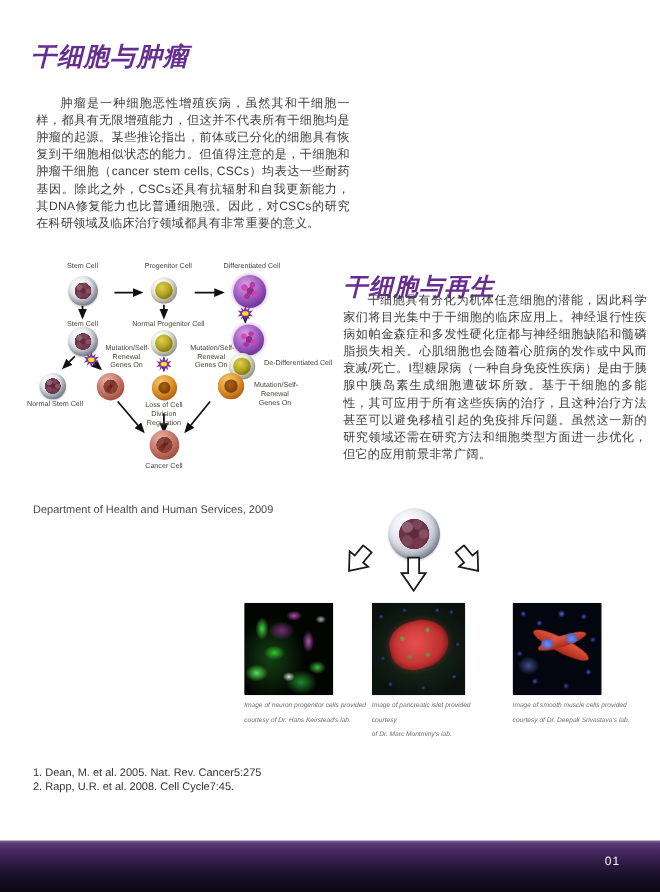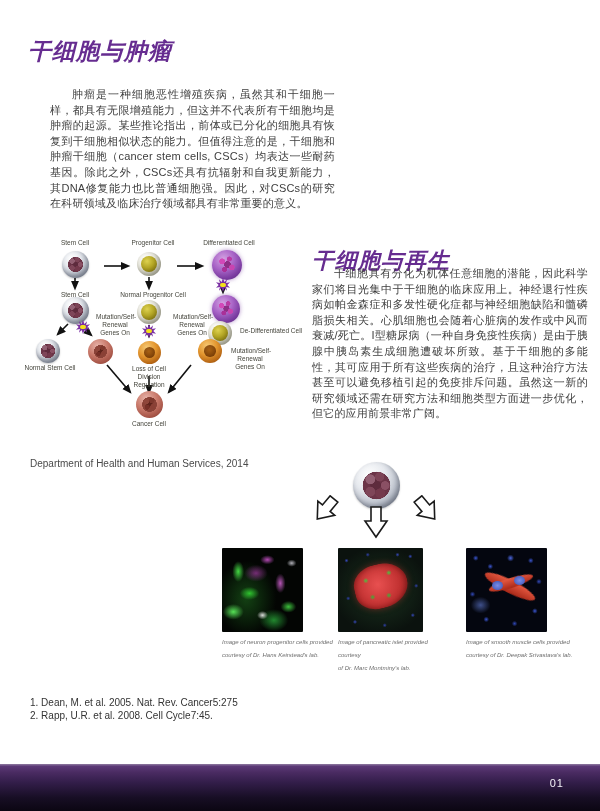--- a/index.html
+++ b/index.html
@@ -5,21 +5,21 @@
   html,body{margin:0;padding:0;background:#ffffff;}
   .page{position:relative;width:600px;height:811px;background:#ffffff;overflow:hidden;
         font-family:"Liberation Sans","DejaVu Sans",sans-serif;}
 
   
   .h1{position:absolute;font-weight:bold;color:#662c90;letter-spacing:1px;font-style:italic;}
   .h1.left{left:28px;top:36px;font-size:23px;}
   .h1.right{left:312px;top:246px;font-size:22px;}
   .para{position:absolute;font-size:11px;line-height:15.6px;color:#3d3d3d;
         text-align:justify;text-indent:2em;letter-spacing:.2px;}
-  .para.p1{left:50px;top:87px;width:285px;}
+  .para.p1{left:33px;top:87px;width:285px;}
   .para.p2{left:312px;top:266px;width:276px;}
 
   .citation{position:absolute;left:30px;top:456px;font-size:10px;line-height:15px;color:#4a4a4a;}
   .refs{position:absolute;left:30px;top:696px;font-size:10px;line-height:13px;color:#333;}
 
   
   .diagram{position:absolute;left:32px;top:237px;width:280px;height:200px;}
   .diagram svg.arrows{position:absolute;left:0;top:0;}
   .ball{position:absolute;border-radius:50%;}
   .ball.stem{background:radial-gradient(circle at 35% 28%,#ffffff,#e6e9ee 35%,#b4bac6 72%,#848b9b);
@@ -200,21 +200,21 @@
     <div class="dl wrap" style="left:218px;top:110px;width:38px;">Mutation/Self-Renewal Genes On</div>
 
     <div class="ball red" style="left:104px;top:154px;width:27px;height:27px;"></div>
     <div class="dl" style="left:117px;top:183px;">Cancer Cell</div>
   </div>
 
   <div class="h1 right">干细胞与再生</div>
   <div class="para p2">干细胞具有分化为机体任意细胞的潜能，因此科学家们将目光集中于干细胞的临床应用上。神经退行性疾病如帕金森症和多发性硬化症都与神经细胞缺陷和髓磷脂损失相关。心肌细胞也会随着心脏病的发作或中风而衰减/死亡。I型糖尿病（一种自身免疫性疾病）是由于胰腺中胰岛素生成细胞遭破坏所致。基于干细胞的多能性，其可应用于所有这些疾病的治疗，且这种治疗方法甚至可以避免移植引起的免疫排斥问题。虽然这一新的研究领域还需在研究方法和细胞类型方面进一步优化，但它的应用前景非常广阔。</div>
 
   <div class="citation">
-    <div>Department of Health and Human Services, 2014</div>
+    <div>Department of Health and Human Services, 2009</div>
   </div>
 
   <div class="ball stem hero-cell"></div>
   <svg class="hollow-arrows" width="136" height="56" viewBox="0 0 136 56">
     <g fill="#ffffff" stroke="#1a1a1a" stroke-width="1.6" stroke-linejoin="miter">
       <g transform="translate(26,4) rotate(40)">
         <path d="M-5,0 L5,0 L5,12 L11,12 L0,26 L-11,12 L-5,12 Z"></path>
       </g>
       <g transform="translate(68,12)">
         <path d="M-5,0 L5,0 L5,14 L11,14 L0,30 L-11,14 L-5,14 Z"></path>

